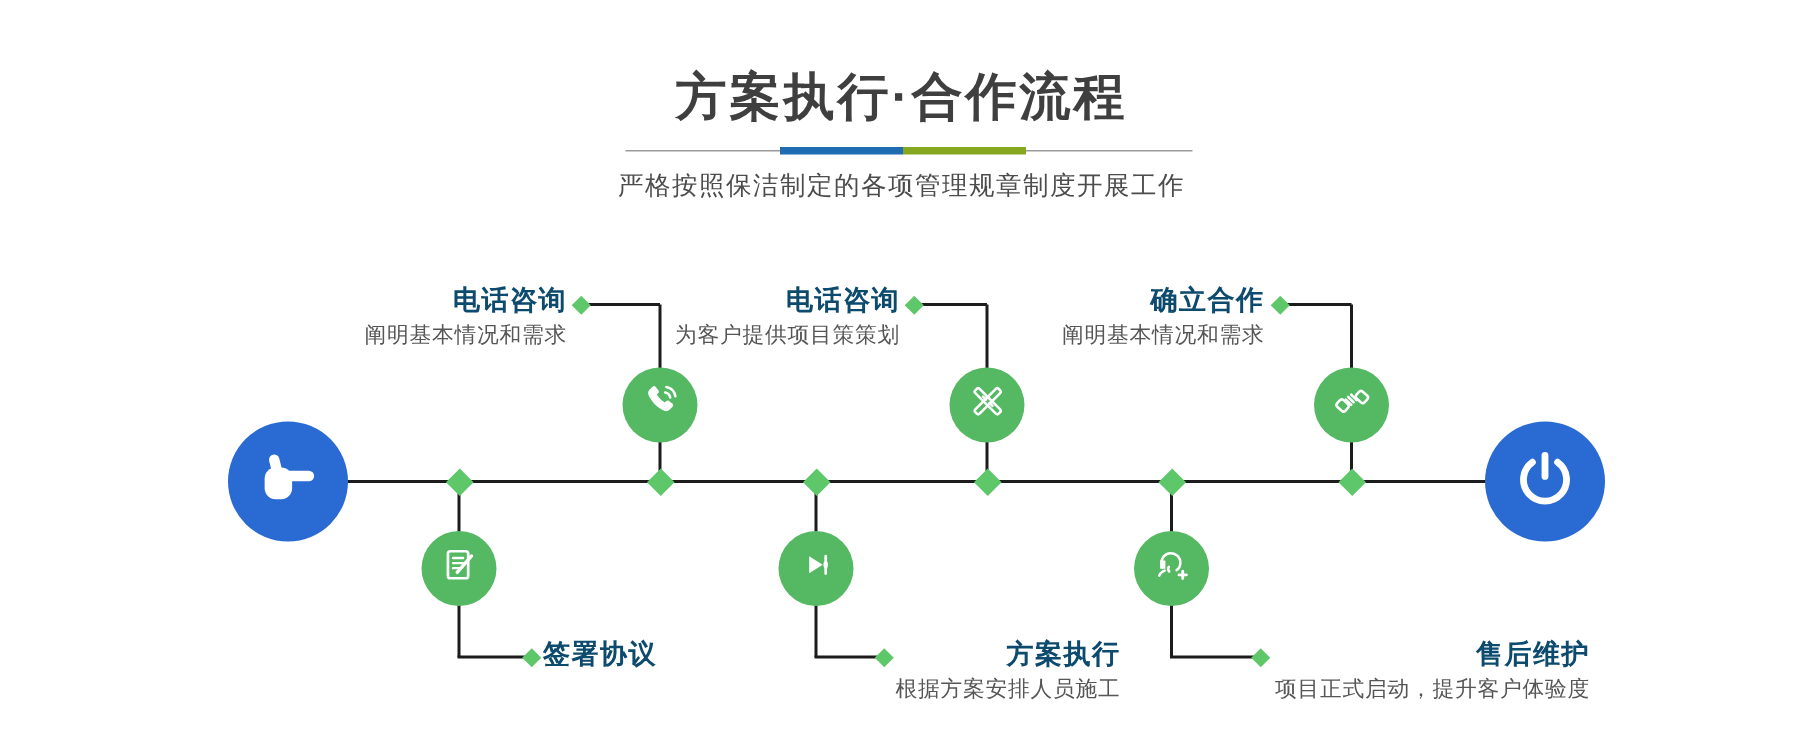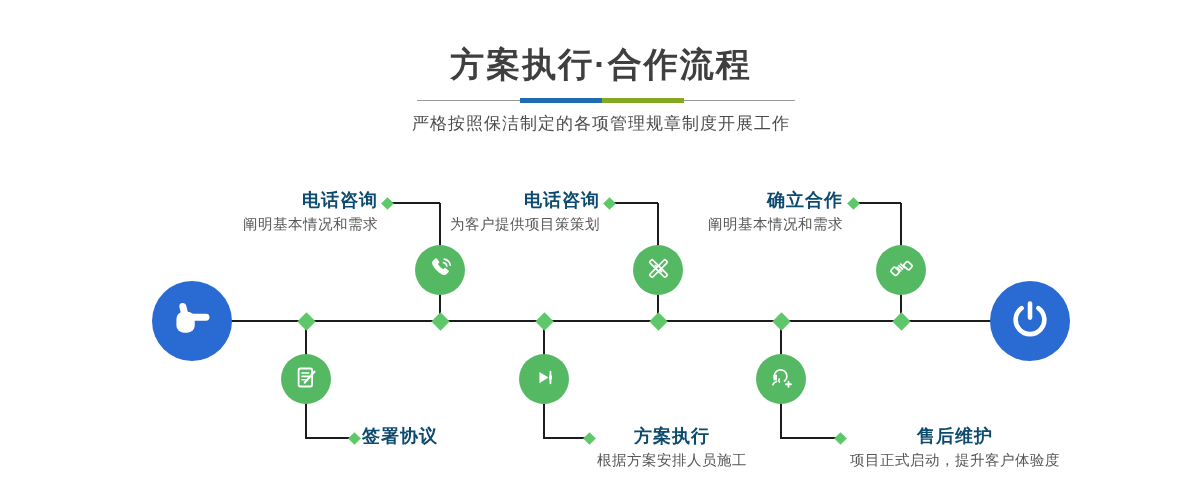--- a/index.html
+++ b/index.html
@@ -28,21 +28,21 @@
   .diamond{position:absolute;background:#5ec76a;transform:rotate(45deg);z-index:4;}
   .diamond.big{width:13px;height:13px;}
   .diamond.small{width:9px;height:9px;}
   
   .circle{position:absolute;border-radius:50%;display:flex;align-items:center;justify-content:center;z-index:3;}
   .circle-green{width:50px;height:50px;background:#55b863;}
   .circle-blue{width:80px;height:80px;background:#2a6bd3;}
   
   .step-label{position:absolute;z-index:2;}
   .step-label.top{text-align:right;}
-  .step-label.bottom{text-align:center;}
+  .step-label.bottom{text-align:right;}
   .step-title{font-size:18px;font-weight:600;color:#0c4a6e;letter-spacing:1px;line-height:20px;}
   .step-desc{font-size:14.5px;color:#565656;margin-top:6px;letter-spacing:0.5px;line-height:17px;}
 </style>
 </head>
 <body>
 
 <div id="canvas">
 
   <div class="main-title">方案执行·合作流程</div>
   <div class="divider-thin"></div>

